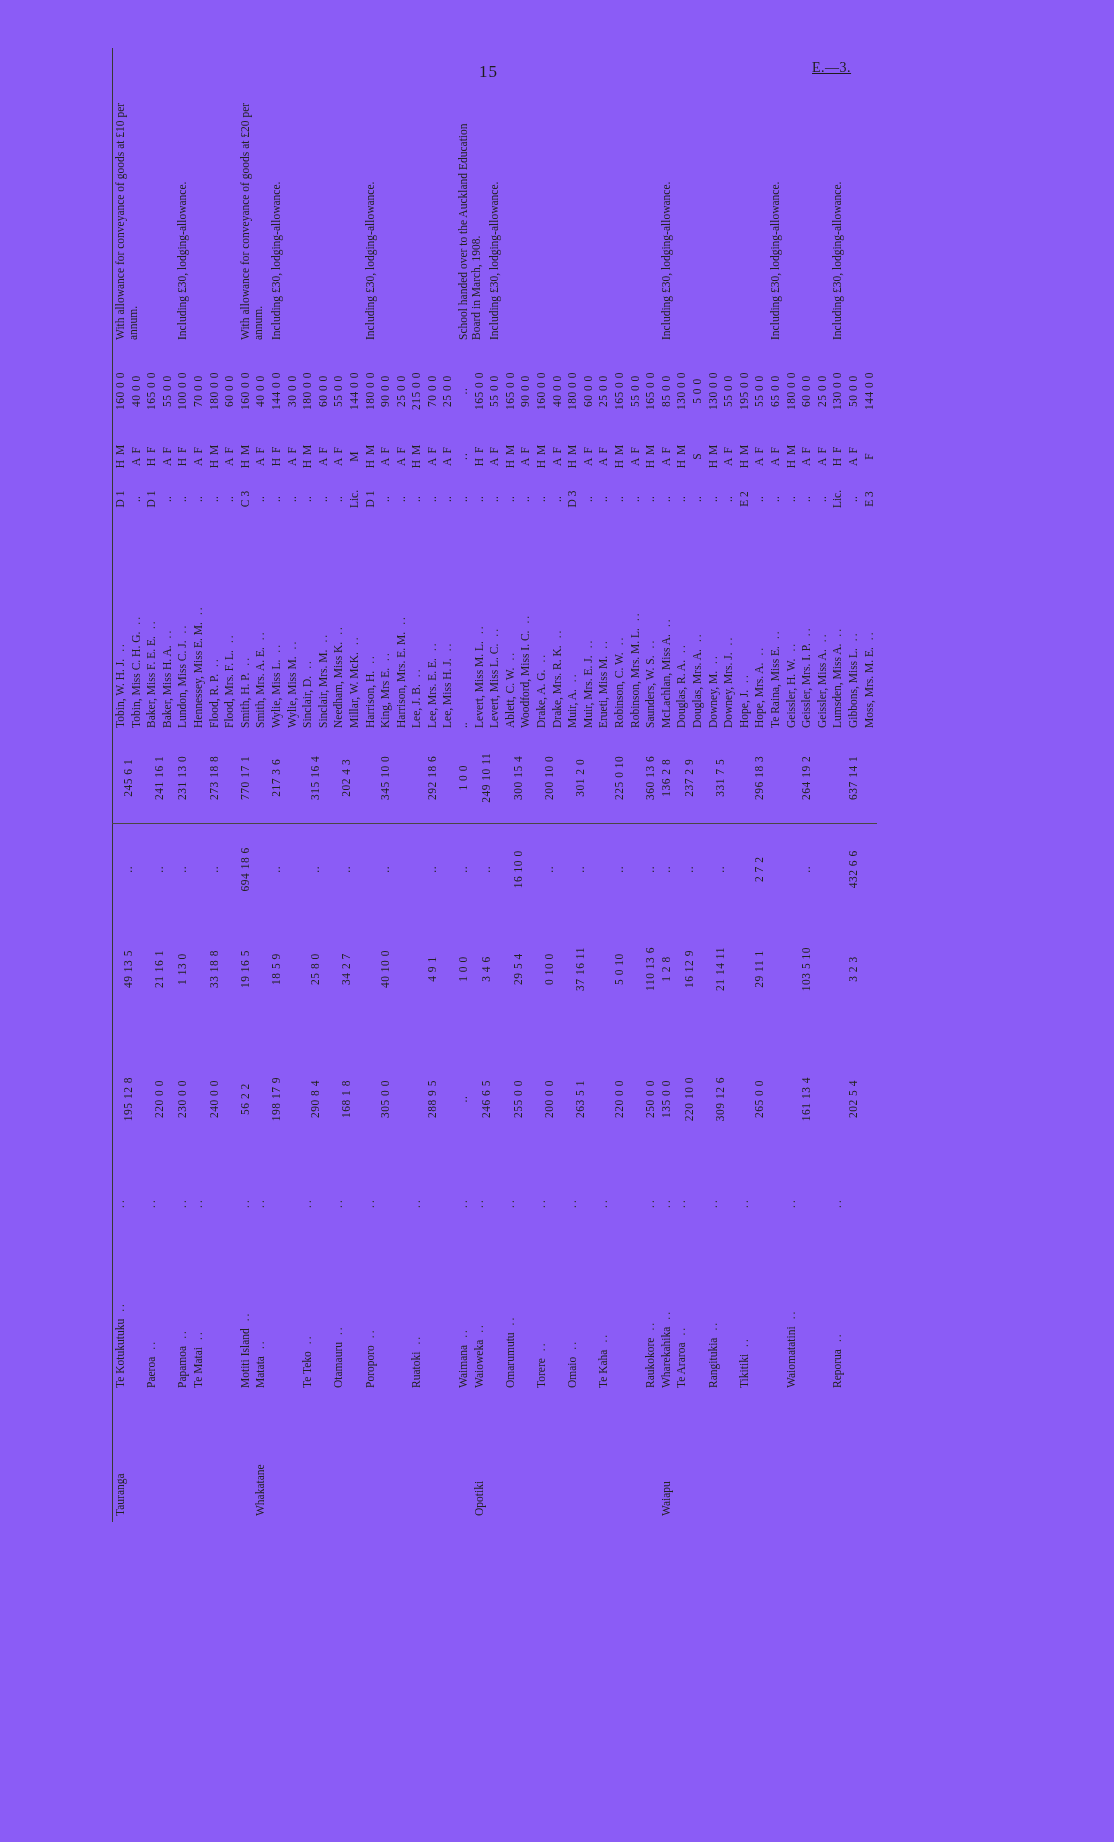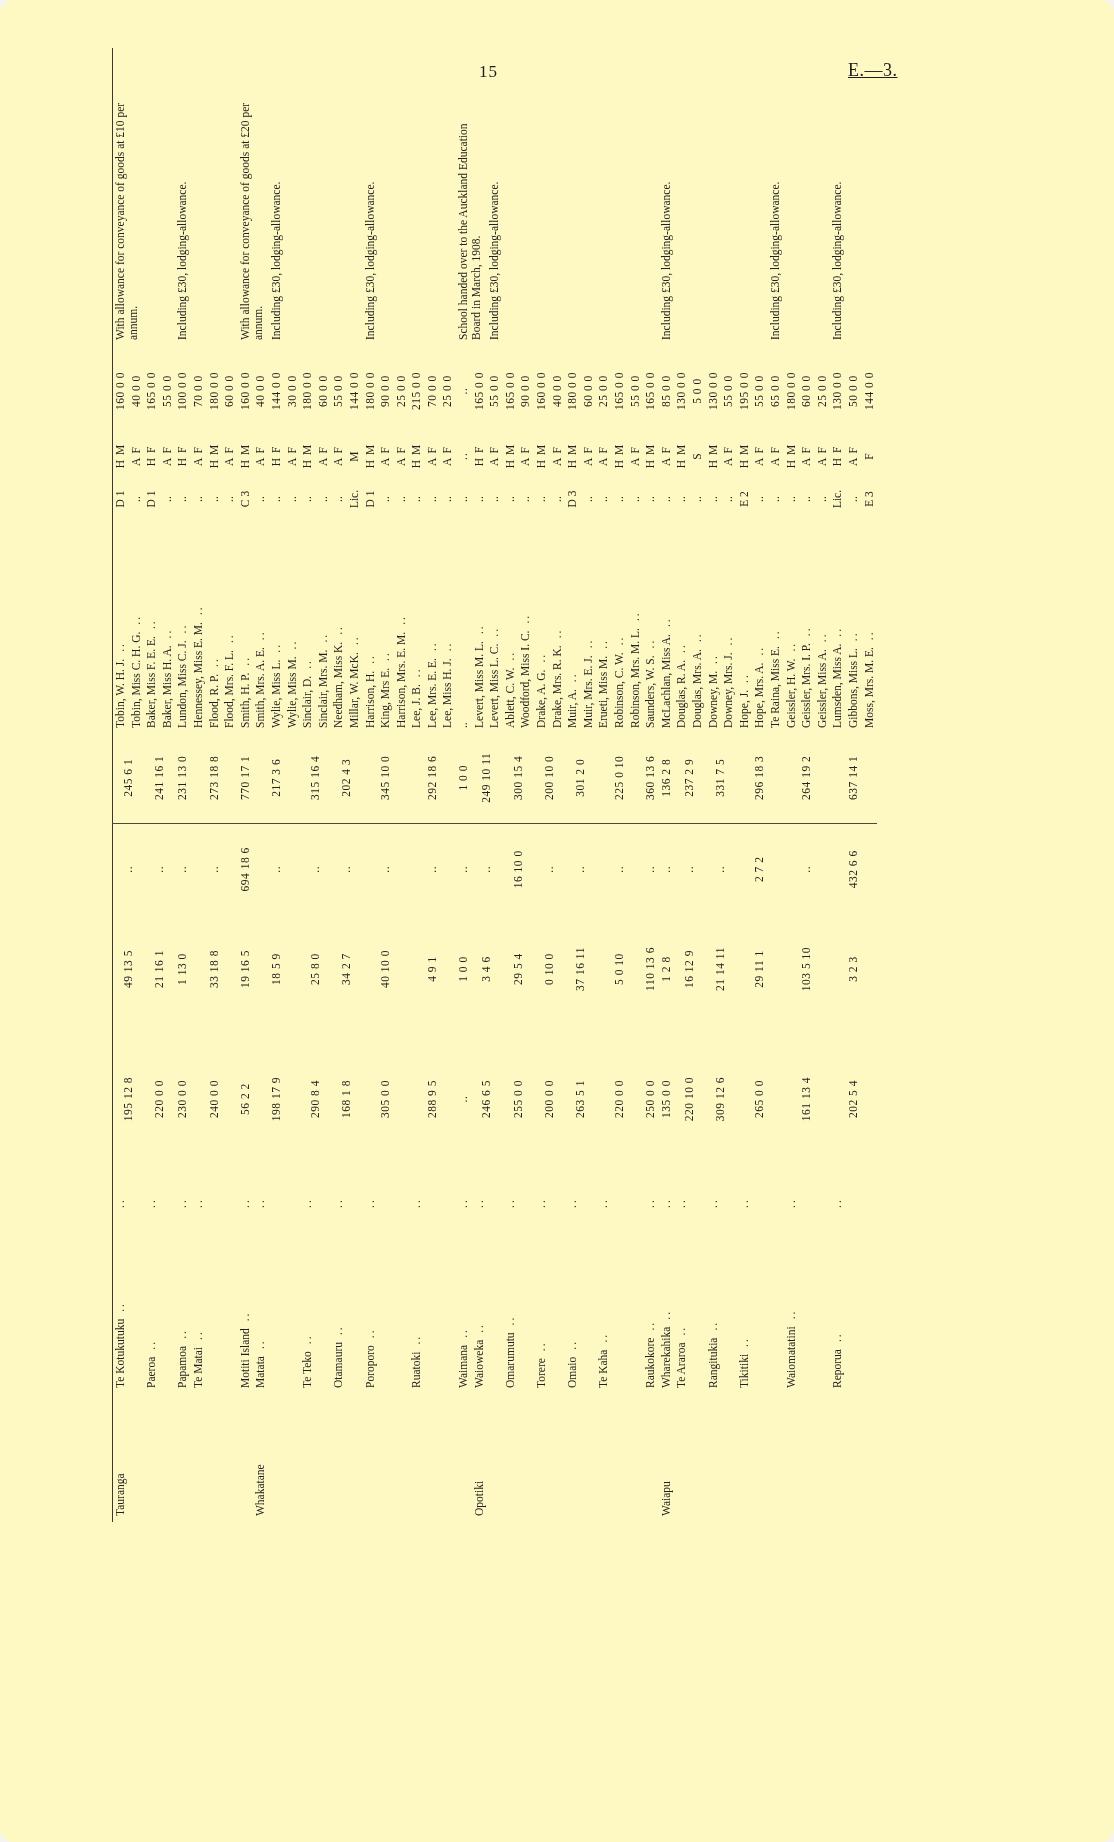--- a/index.html
+++ b/index.html
@@ -2,28 +2,28 @@
 <html><head>
 <meta charset="utf-8">
 <style>
   html,body{margin:0;padding:0;}
   body{
     width:1114px;height:1842px;position:relative;overflow:hidden;
     background:#f5f4f0;
     font-family:"Liberation Serif","DejaVu Serif",serif;
     color:#1e1d1b;
   }
-  #page{position:absolute;inset:0;background:#fef9c3;border-radius:14px;}
+  #page{position:absolute;inset:0;background:#8b5cf6;}
   #page-number{
     position:absolute;top:62px;left:479px;
     font-size:17px;letter-spacing:1px;
   }
   #doc-ref{
-    position:absolute;top:60px;left:848px;
-    font-size:18px;letter-spacing:0.5px;text-decoration:underline;
+    position:absolute;top:60px;left:812px;
+    font-size:14px;letter-spacing:0.5px;text-decoration:underline;
   }
   
   #rot{
     position:absolute;top:0;left:0;width:1842px;height:1114px;
     transform-origin:0 0;
     transform:rotate(-90deg) translateX(-1842px);
   }
   table#tbl{
     border-collapse:collapse;table-layout:fixed;
     margin:112px 0 0 320px;width:1474px;

